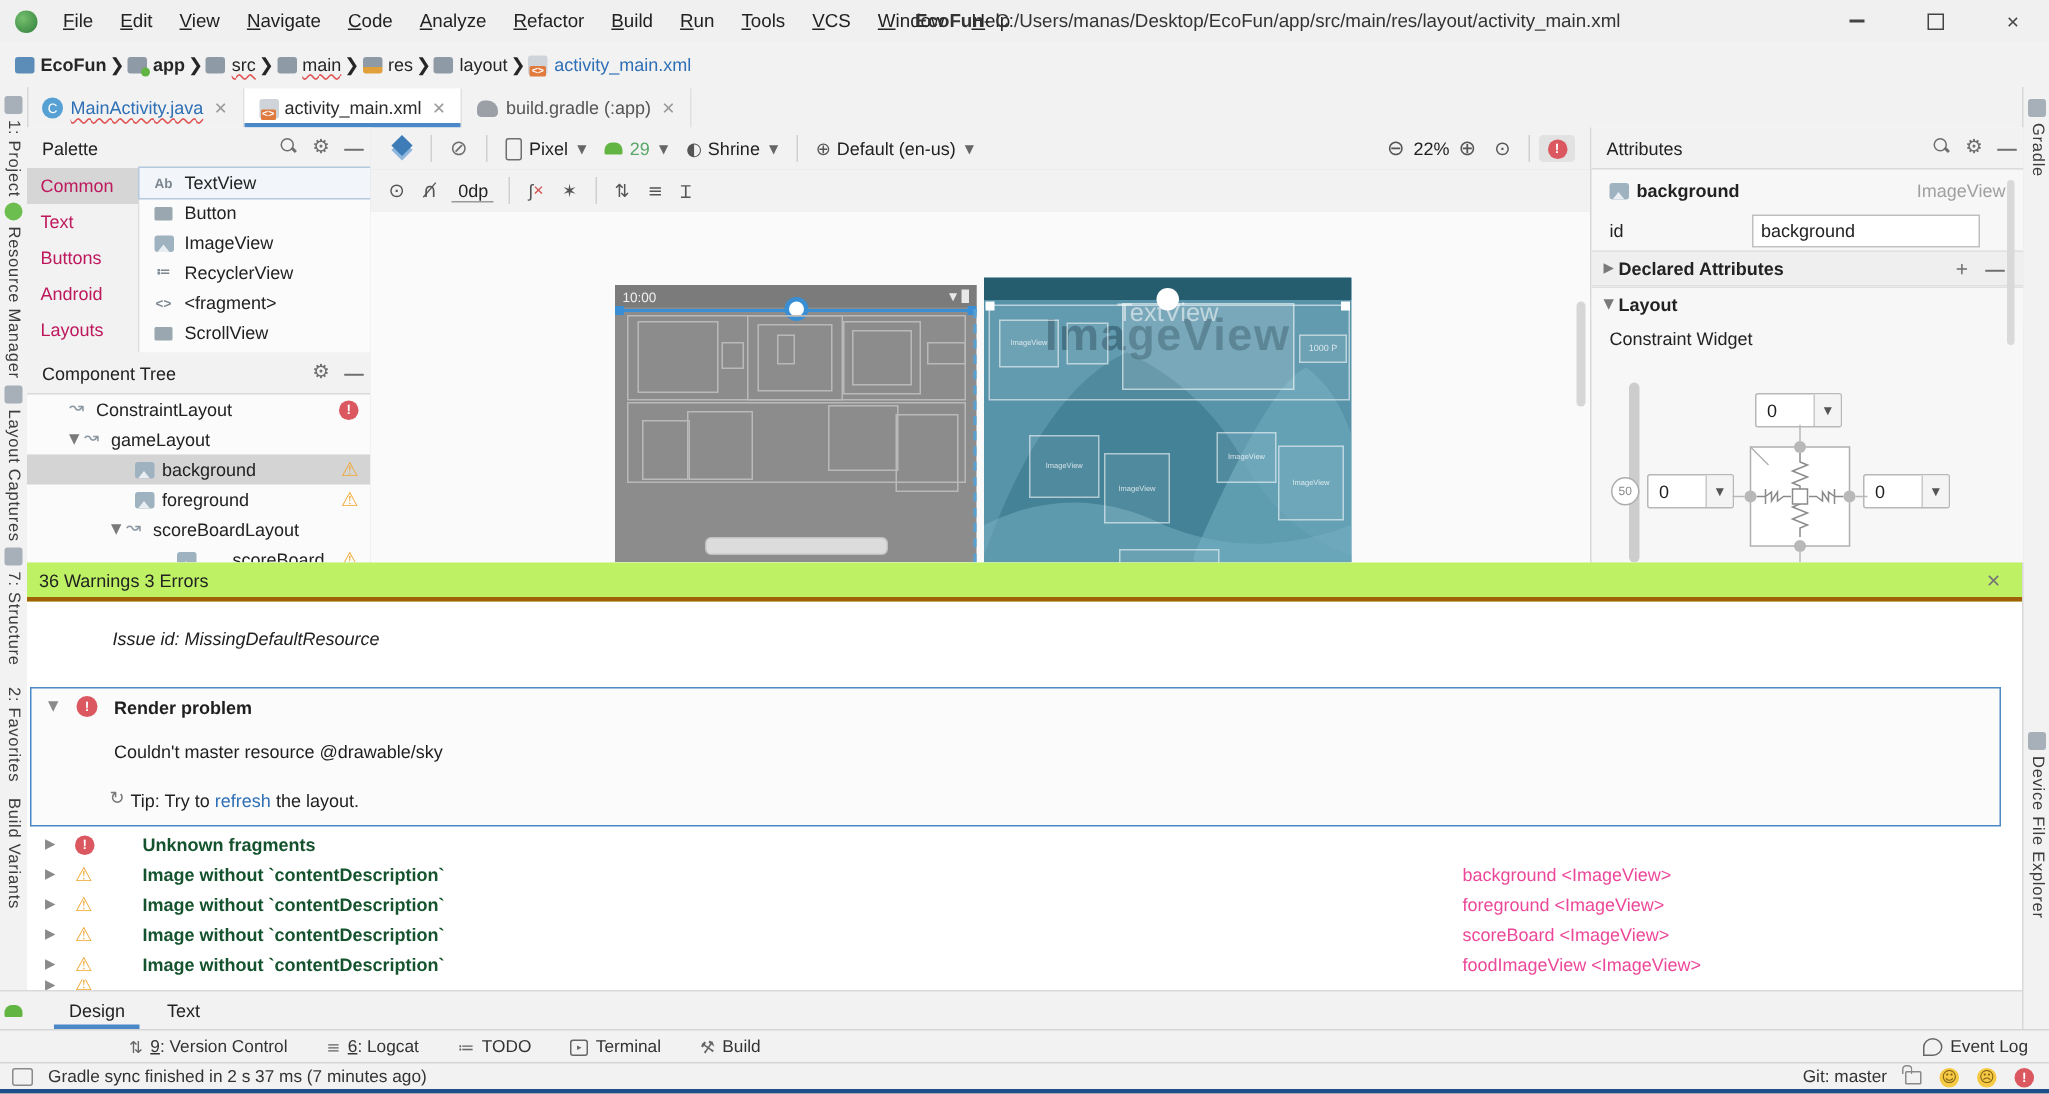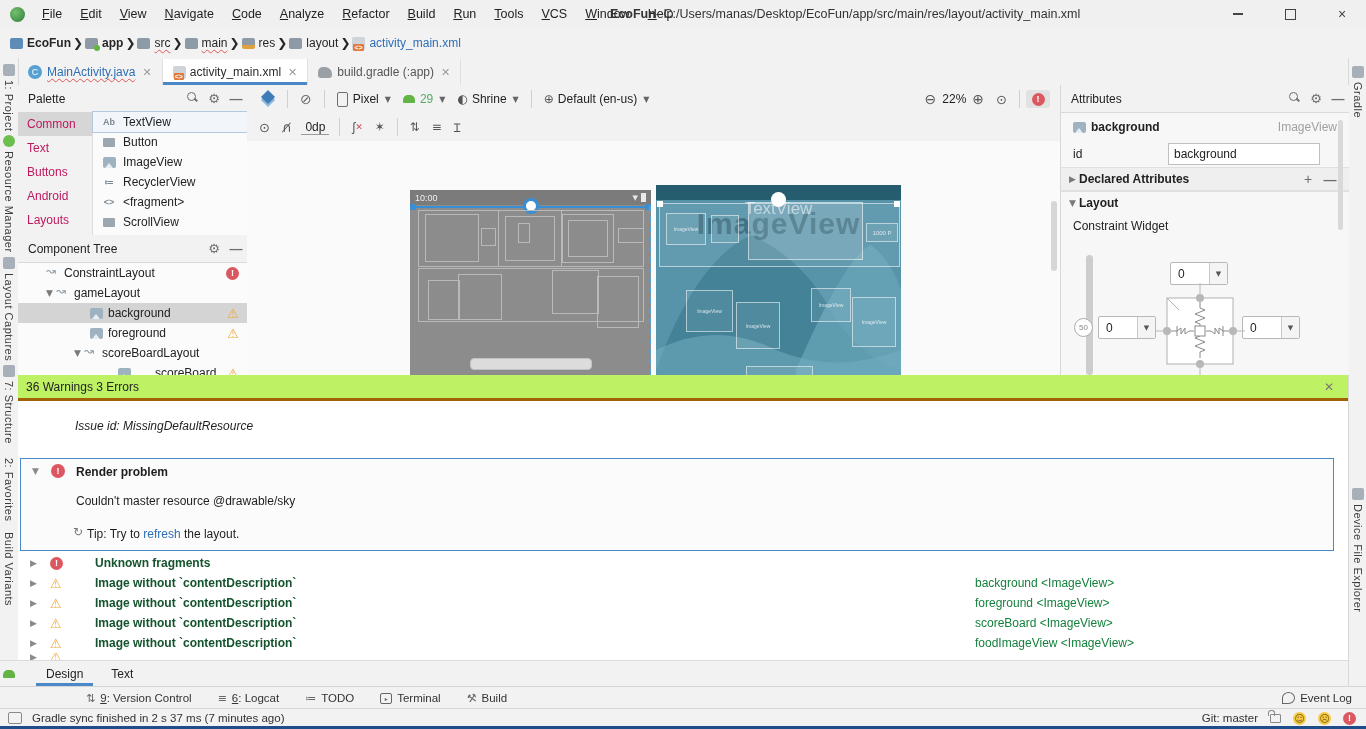--- a/index.html
+++ b/index.html
@@ -104,21 +104,21 @@
   .biasbar{position:absolute;left:1086px;top:255px;width:7px;height:120px;background:#cdcdcd;border-radius:4px;}
   .biascirc{position:absolute;left:1074px;top:318px;width:17px;height:17px;border-radius:50%;border:1px solid #adadad;background:#fff;color:#888;font-size:8px;display:flex;align-items:center;justify-content:center;}
   
   .problems{left:18px;top:375px;width:1330px;height:285px;background:#fff;}
   .prob-title{height:23px;background:#bef264;border-bottom:3px solid #a16207;display:flex;align-items:center;padding:0 8px;color:#222;}
   .prob-cols{height:19px;background:#f2f2f2;border-bottom:1px solid #dcdcdc;display:flex;align-items:center;color:#333;position:relative;}
   .prow{position:absolute;left:0;width:100%;height:20px;display:flex;align-items:center;}
   .prow .arr{position:absolute;left:12px;color:#8a8a8a;font-size:9px;}
   .prow .sevi{position:absolute;left:32px;}
   .prow .msg{position:absolute;left:57px;font-weight:bold;color:#14532d;margin-left:20px;}
-  .prow .src{position:absolute;left:957px;color:#15803d;}
+  .prow .src{position:absolute;left:957px;color:#ec4899;}
   .renderblock{position:absolute;left:2px;top:83px;width:1312px;height:91px;border:1px solid #4a88c7;background:#fbfbfb;}
   .link{color:#2e6fb5;}
   
   .dtabs{left:18px;top:660px;width:1330px;height:25px;background:#f2f2f2;border-top:1px solid #dadada;display:flex;align-items:flex-end;}
   .dtab{padding:0 14px;height:24px;display:flex;align-items:center;color:#222;position:relative;}
   .dtab.active:after{content:"";position:absolute;left:4px;right:4px;bottom:0;height:3px;background:#4a88c7;}
   .toolwin{left:0;top:686px;width:1366px;height:22px;background:#f2f2f2;border-top:1px solid #d5d5d5;display:flex;align-items:center;font-size:11.5px;color:#333;}
   .twb{display:flex;align-items:center;margin-right:26px;}
   .twb .ic{color:#666;margin-right:5px;font-size:11px;}
   .statusbar{left:0;top:708px;width:1366px;height:18px;background:#f2f2f2;border-top:1px solid #d5d5d5;display:flex;align-items:center;font-size:11.5px;color:#333;}

